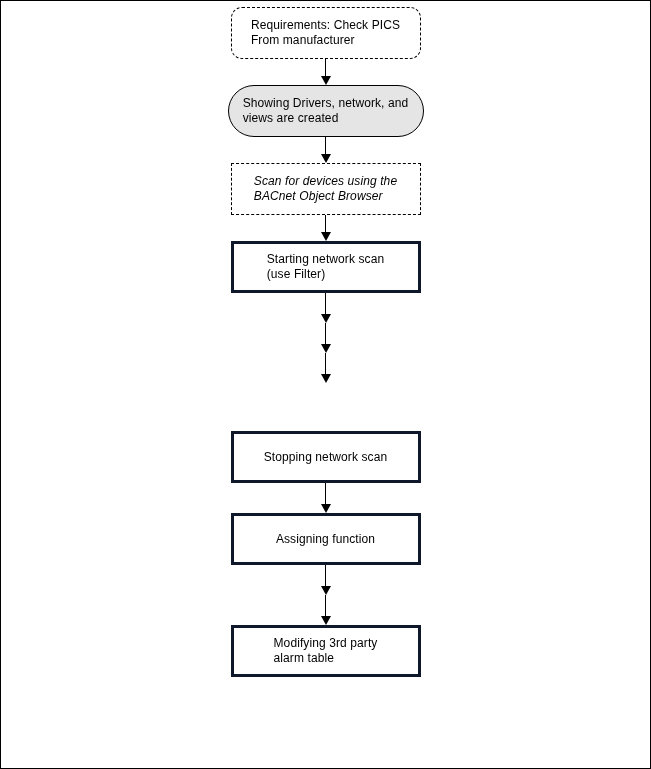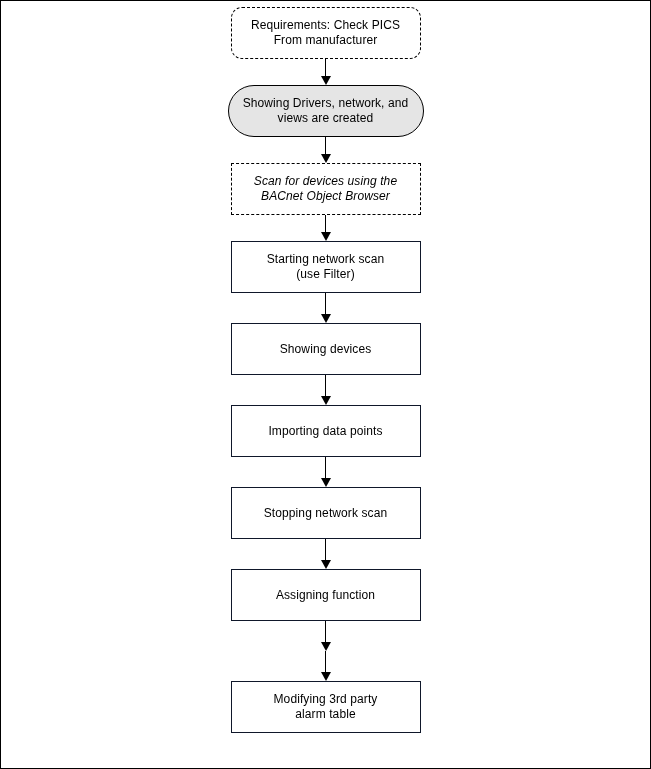--- a/index.html
+++ b/index.html
@@ -33,34 +33,33 @@
 
   
   .node {
     position: relative;
     width: 190px;
     min-height: 52px;
     box-sizing: border-box;
     display: flex;
     align-items: center;
     justify-content: center;
-    text-align: center;
     font-size: 12px;
     line-height: 15px;
     color: #000000;
     letter-spacing: 0.1px;
     padding: 4px 6px;
   }
   .node .label {
     display: block;
     white-space: pre-line;
   }
 
   .node.process {
-    border: 1px solid #0f172a;
+    border: 3px solid #0f172a;
     background: #ffffff;
   }
   .node.predash-round {
     border: 1px dashed #000000;
     border-radius: 11px;
     background: #ffffff;
   }
   .node.predash-square {
     border: 1px dashed #000000;
     background: #ffffff;
@@ -144,39 +143,33 @@
     <div class="node process" style="height:47px;">
       <span class="label">Starting network scan
 (use Filter)</span>
     </div>
 
     <div class="connector">
       <div class="shaft"></div>
       <div class="head"></div>
     </div>
 
-    <div class="node process" style="height:47px;">
-      <span class="label">Showing devices</span>
-    </div>
 
     <div class="connector">
       <div class="shaft"></div>
       <div class="head"></div>
     </div>
 
-    <div class="node process" style="height:47px;">
-      <span class="label">Importing data points</span>
-    </div>
 
     <div class="connector">
       <div class="shaft"></div>
       <div class="head"></div>
     </div>
 
-    <div class="node process" style="height:47px;">
+    <div class="node process" style="height:47px;margin-top:48px;">
       <span class="label">Stopping network scan</span>
     </div>
 
     <div class="connector">
       <div class="shaft"></div>
       <div class="head"></div>
     </div>
 
     <div class="node process" style="height:47px;">
       <span class="label">Assigning function</span>

